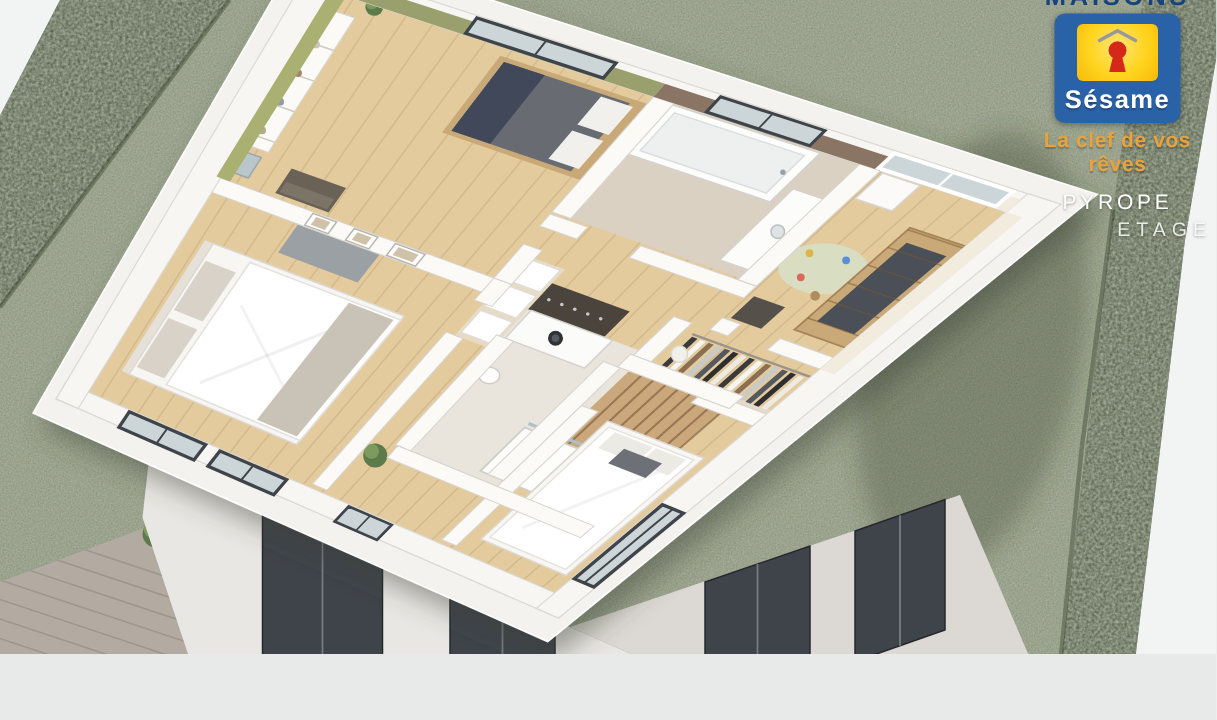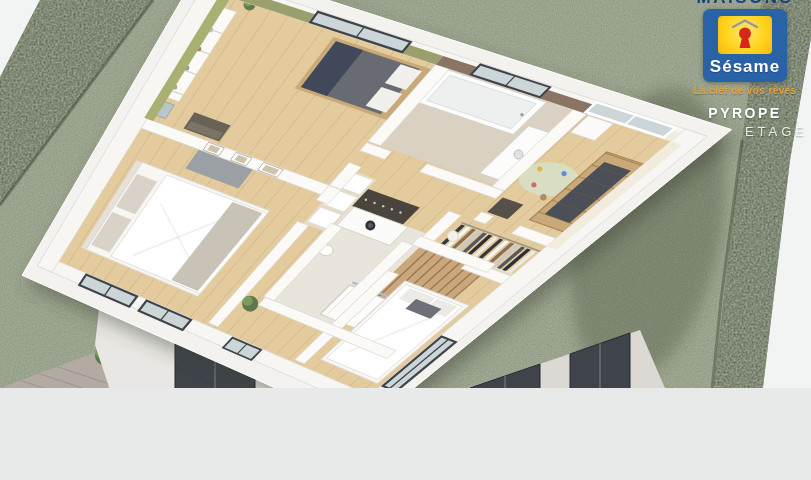--- a/index.html
+++ b/index.html
@@ -1,32 +1,32 @@
 <!DOCTYPE html>
 <html><head>
 <meta charset="utf-8">
 <style>
   html,body{margin:0;padding:0;background:#e8e9e9;}
-  #stage{position:relative;width:811px;height:388px;overflow:hidden;background:#f2f3f3;
+  #stage{position:relative;width:811px;height:436px;overflow:hidden;background:#f2f3f3;
          font-family:"Liberation Sans","DejaVu Sans",sans-serif;}
   #scene{position:absolute;left:0;top:0;}
   
   #logo{position:absolute;left:682px;top:0;width:126px;text-align:center;z-index:5;}
   #brandTopClip{height:8px;overflow:hidden;}
   #brandTopClip span{display:block;transform:translateY(-12px);font-size:17px;font-weight:bold;
       letter-spacing:2.5px;color:#17427e;}
   #blueBox{width:84px;margin:1px auto 0;background:#2a62a8;border-radius:7px;padding:7px 0 5px;
       box-shadow:0 1px 4px rgba(0,0,0,.35);}
   #yellowBox{width:54px;height:38px;margin:0 auto;border-radius:4px;
       background:radial-gradient(circle at 50% 40%, #ffe573 0%, #ffd41e 55%, #f7b90a 100%);}
   #brandName{margin-top:3px;font-size:17px;font-weight:bold;color:#ffffff;letter-spacing:1px;
       text-shadow:0 1px 1px rgba(0,0,0,.25);}
-  #tagline{margin-top:3px;font-size:10px;font-weight:bold;color:#e8a33d;letter-spacing:.4px;
+  #tagline{margin-top:3px;font-size:14px;font-weight:bold;color:#e8a33d;letter-spacing:.4px;
       text-shadow:0 1px 1px rgba(0,0,0,.25);}
-  #modelName{margin-top:9px;font-size:14px;font-weight:bold;color:#ffffff;letter-spacing:2.5px;
+  #modelName{margin-top:9px;font-size:14px;font-weight:normal;color:#ffffff;letter-spacing:2.5px;
       text-shadow:0 1px 2px rgba(0,0,0,.4);}
   #floorLabel{margin-top:3px;font-size:13px;color:rgba(255,255,255,.85);letter-spacing:4px;
       text-shadow:0 1px 2px rgba(0,0,0,.35);text-align:right;}
 </style>
 </head>
 <body>
 
 <div id="stage">
   <svg id="scene" width="811" height="480" viewBox="0 0 811 480">
       <defs>

